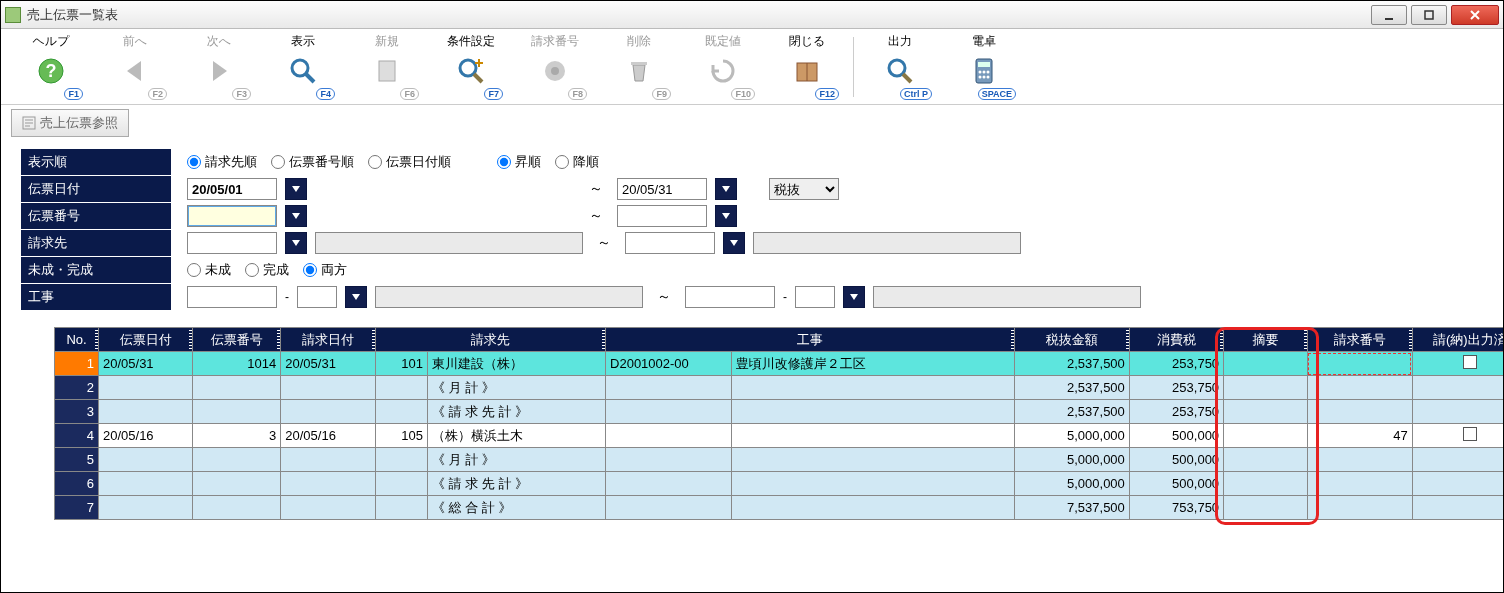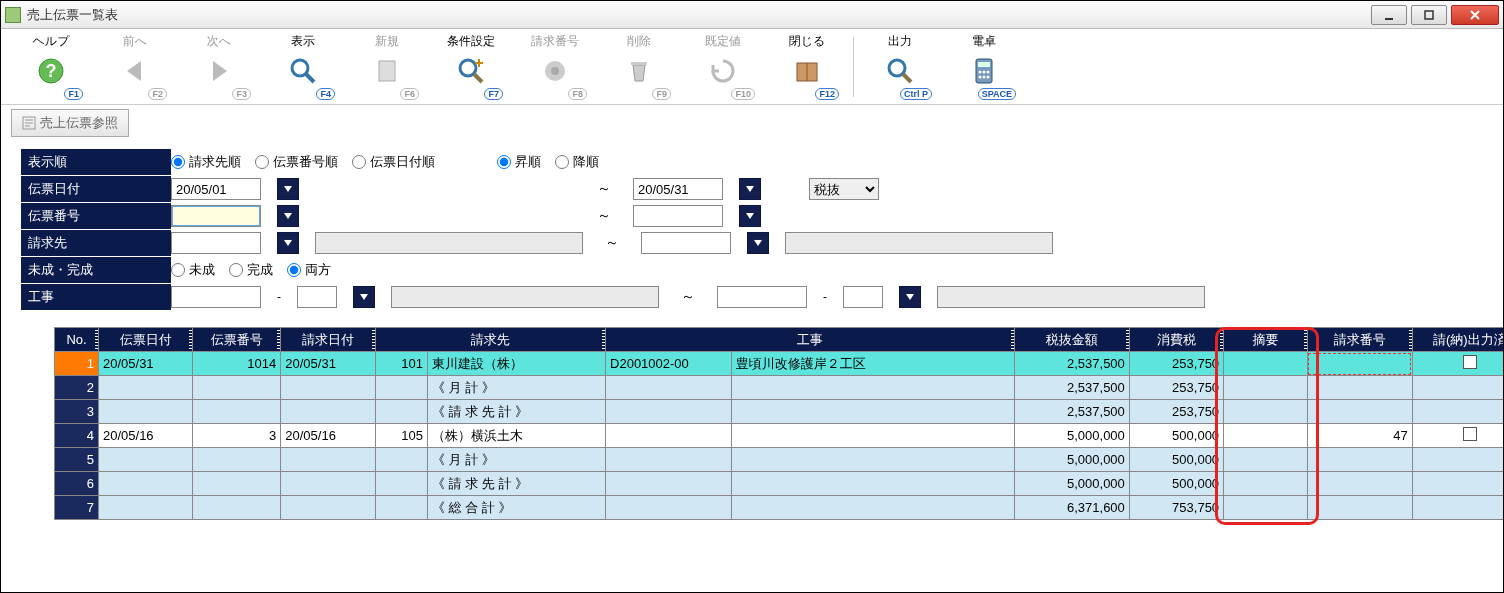--- a/index.html
+++ b/index.html
@@ -28,21 +28,21 @@
 .tb-item svg { width:32px; height:32px; }
 
 
 .subtoolbar { padding:4px 10px; }
 .subbtn { border:1px solid #aaa; background:linear-gradient(#fafafa,#e4e4e4); padding:4px 10px; font-size:13px; color:#666; display:inline-flex; align-items:center; gap:4px; }
 
 
 .filters { padding:8px 12px 12px 20px; }
 .frow { display:flex; align-items:center; height:26px; margin-bottom:1px; }
 .flabel { width:150px; background:#0a1a4a; color:#fff; border:1px solid #0a1a4a; padding:3px 6px; font-size:13px; }
-.fbody { display:flex; align-items:center; gap:16px; padding-left:0; }
+.fbody { display:flex; align-items:center; gap:8px; padding-left:16px; }
 .radio-group { display:flex; gap:14px; align-items:center; }
 .radio-group label { display:flex; align-items:center; gap:4px; font-size:13px; }
 input[type=radio] { width:14px; height:14px; }
 .txt { border:1px solid #888; height:22px; padding:1px 4px; font-size:13px; background:#fff; }
 .txt.yellow { background:#ffffe0; box-shadow:0 0 0 1px #5fa9e6 inset; }
 .txt.gray { background:#eaeaea; }
 .pickbtn { width:22px; height:22px; background:#111e4e; color:#fff; display:inline-flex; align-items:center; justify-content:center; border:1px solid #0a1540; cursor:pointer; }
 .pickbtn svg { width:10px; height:10px; fill:#fff; }
 .tilde { padding:0 6px; font-size:14px; }
 select.combo { height:22px; border:1px solid #888; font-size:13px; width:70px; }
@@ -264,21 +264,21 @@
             <input type="radio" style=""> 
             <span>降順</span>
           </label>
         </div>
     </div>
   </div>
 
   <div class="frow">
     <div class="flabel">伝票日付</div>
     <div class="fbody">
-      <input class="txt" style="width: 90px;" value="20/05/01">
+      <input class="txt" style="width: 90px; font-weight: bold;" value="20/05/01">
       <span class="pickbtn">
           <svg viewBox="0 0 10 10">
             <path d="M1 2 L9 2 L5 8 Z"></path>
           </svg>
         </span>
       <span style="flex:0 0 260px"></span>
       <span class="tilde">～</span>
       <input class="txt" style="width: 90px;" value="20/05/31">
       <span class="pickbtn">
           <svg viewBox="0 0 10 10">
@@ -503,21 +503,21 @@
         </tr>
         <tr class="even">
           <td class="rowhead">7</td>
           <td class="l"></td>
           <td class="num"></td>
           <td class="l"></td>
           <td class="num"></td>
           <td class="l">《 総 合 計 》</td>
           <td class="l"></td>
           <td class="l"></td>
-          <td class="num">6,371,600</td>
+          <td class="num">7,537,500</td>
           <td class="num">753,750</td>
           <td class="l"></td>
           <td class="num"></td>
           <td class="c"></td>
         </tr>
       </tbody>
   </table>
   <div class="redbox" style="left:1196px; top:0px; width:104px; height:198px;"></div>
 </div>
 

